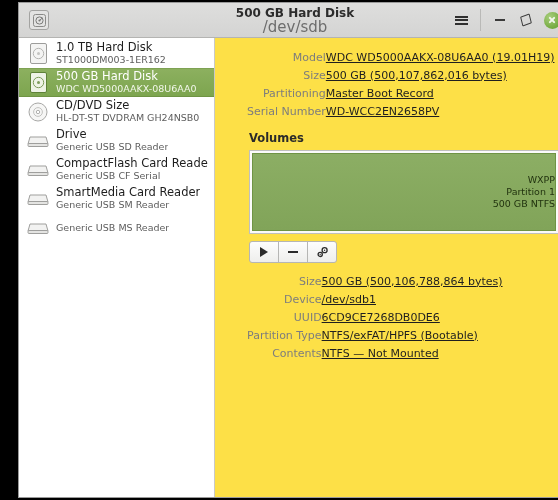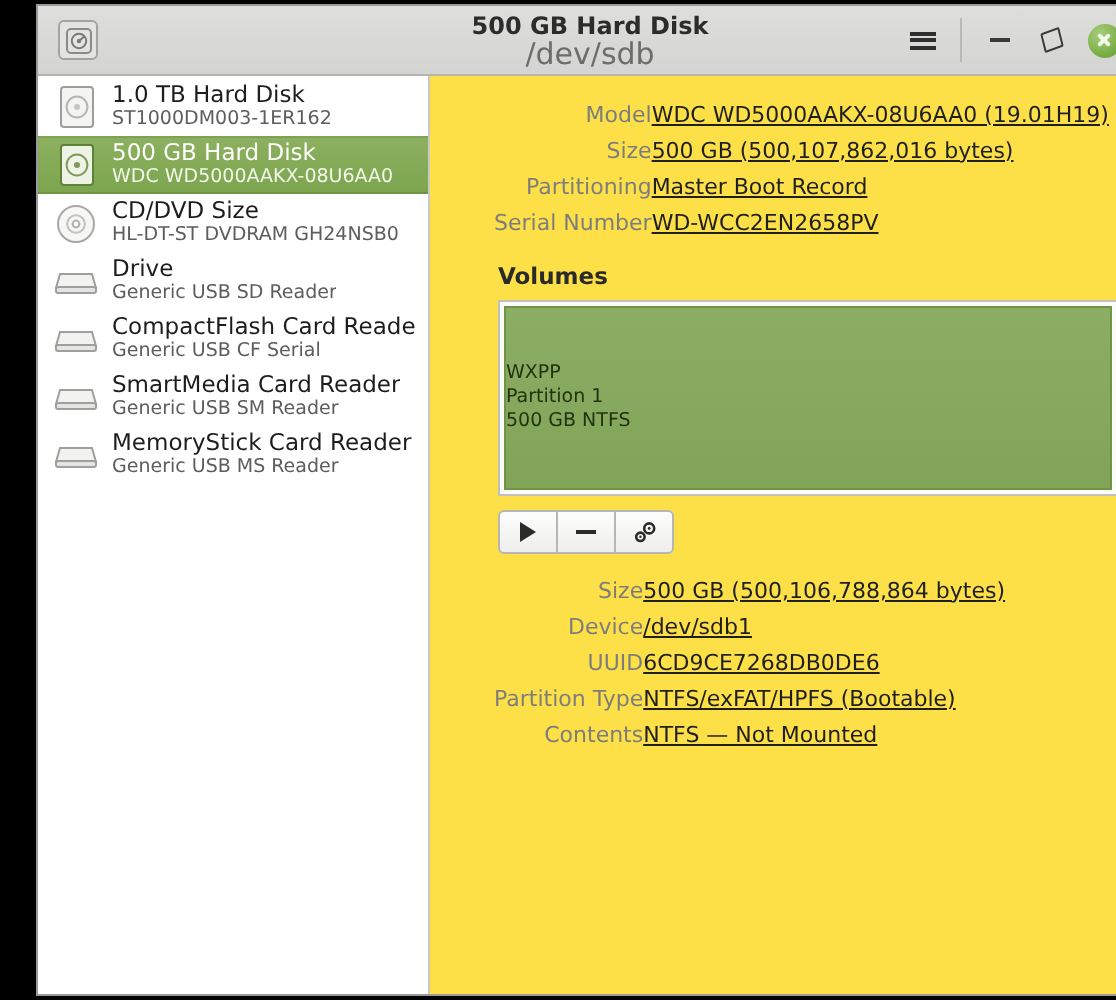--- a/index.html
+++ b/index.html
@@ -225,26 +225,26 @@
     margin: 11px 0 5px 2px;
   }
   .vol-frame {
     border: 1px solid #c0c0be;
     background: #fbfbfa;
     padding: 2px;
     margin-left: 2px;
     box-sizing: border-box;
   }
   .vol-bar {
-    height: 92px;
+    height: 78px;
     background: linear-gradient(#8cae64, #81a459);
     border: 1px solid #6f9444;
     box-sizing: border-box;
     display: flex;
-    align-items: flex-start;
+    align-items: flex-end;
     justify-content: center;
     flex-direction: column;
   }
   .vol-bar div {
     font-size: 9.5px;
     color: #22330f;
     line-height: 12px;
     text-align: center;
   }
   .vol-toolbar {
@@ -405,21 +405,20 @@
       </div>
 
       <div class="dev-item">
         <div class="dev-icon">
           <svg width="22" height="14" viewBox="0 0 22 14">
             <path d="M3 3 L19 3 L21 10 L1 10 Z" fill="#f2f2f1" stroke="#9f9f9d"></path>
             <rect x="1" y="9.5" width="20" height="3" rx="1" fill="#e4e4e2" stroke="#9f9f9d"></rect>
           </svg>
         </div>
         <div class="dev-text">
-          <div class="dev-title">MemoryStick Card Reader</div>
           <div class="dev-sub">Generic USB MS Reader</div>
         </div>
       </div>
 
     </div>
 
     <div class="panel">
 
       <table class="props">
         <tbody>

